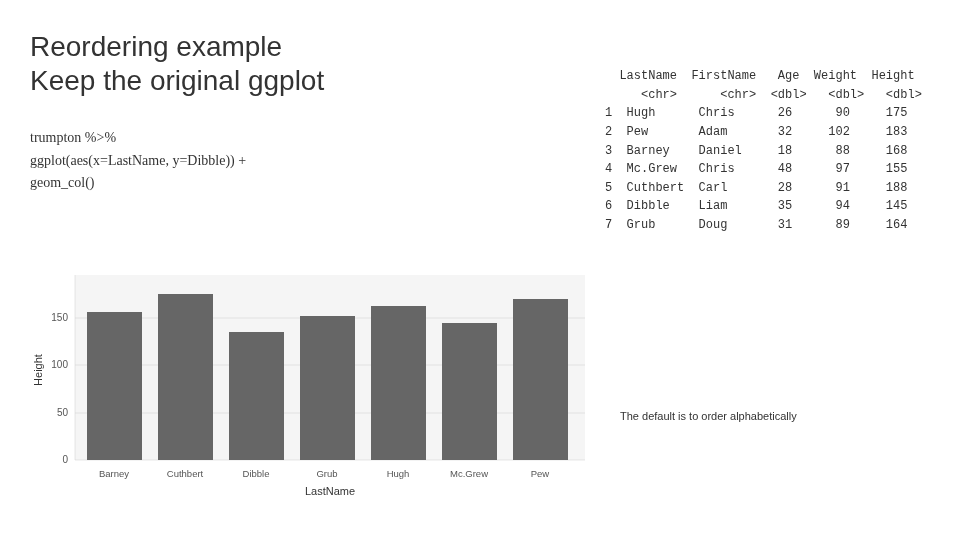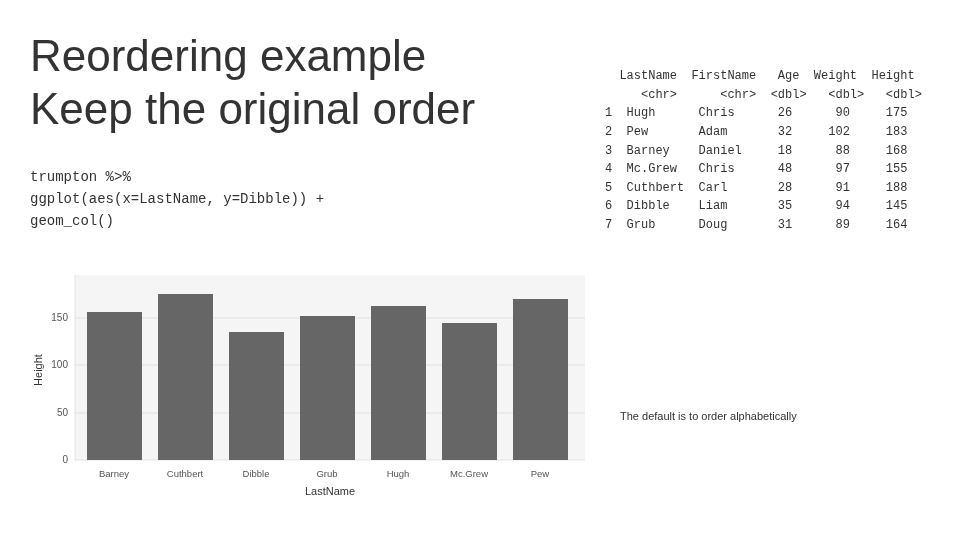--- a/index.html
+++ b/index.html
@@ -19,29 +19,29 @@
       width: 600px;
       height: 540px;
     }
 
     .title-area {
       padding: 30px 30px 20px 30px;
     }
 
     .title-text {
       font-family: Arial, sans-serif;
-      font-size: 44px;
+      font-size: 28px;
       font-weight: 400;
       color: #333333;
       line-height: 1.2;
     }
 
     .code-area {
       padding: 10px 30px 15px 30px;
-      font-family: Liberation Mono, monospace;
+      font-family: Liberation Serif, serif;
       font-size: 14px;
       color: #333333;
       line-height: 1.6;
     }
 
     .chart-container {
       position: absolute;
       left: 30px;
       top: 270px;
       width: 565px;
@@ -82,21 +82,21 @@
       color: #333333;
     }
   </style>
 </head>
 <body>
 
 <div class="left-panel">
   <div class="title-area">
     <div class="title-text">
       <span>Reordering example</span><br>
-      <span>Keep the original order</span>
+      <span>Keep the original ggplot</span>
     </div>
   </div>
   <div class="code-area">
     <span>trumpton %&gt;%</span><br>
     <span>  ggplot(aes(x=LastName,  y=Dibble)) +</span><br>
     <span>  geom_col()</span>
   </div>
 
   <div class="chart-container">
     <svg class="chart-svg" viewBox="0 0 565 235">

